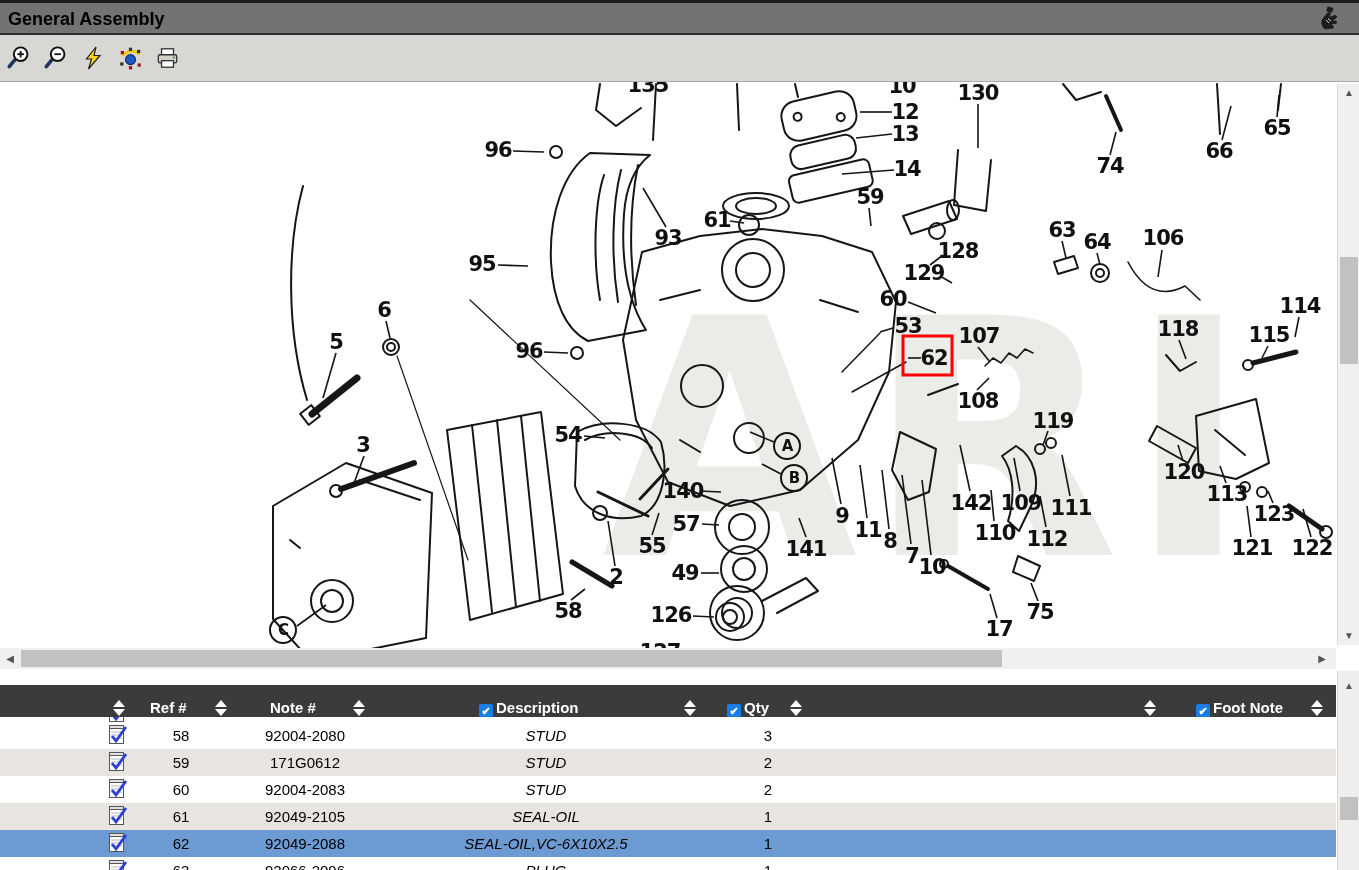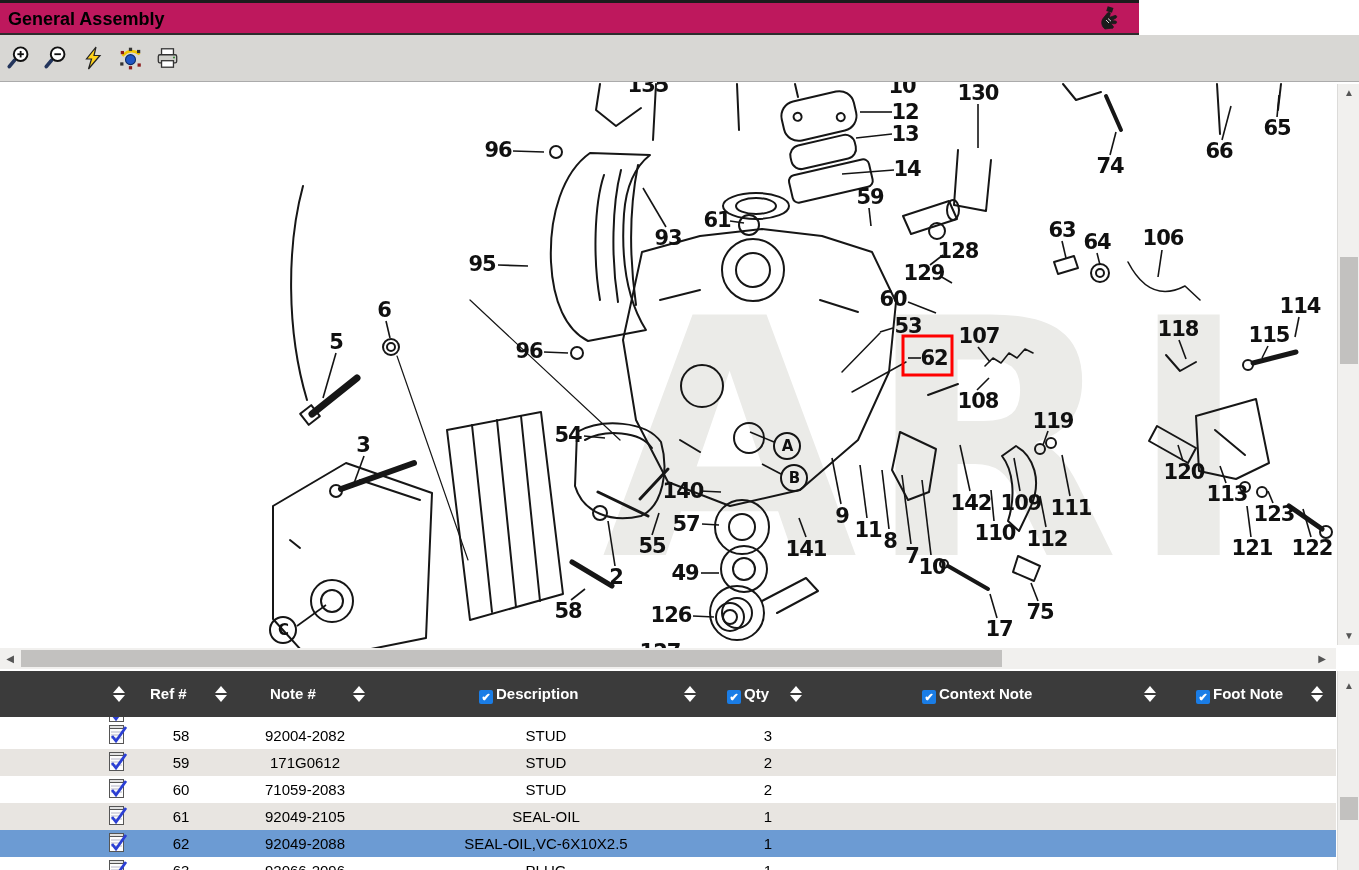--- a/index.html
+++ b/index.html
@@ -1,22 +1,22 @@
 <!DOCTYPE html>
 <html><head>
 <meta charset="utf-8">
 <style>
   * { margin:0; padding:0; box-sizing:border-box; }
   html,body { width:1359px; height:870px; overflow:hidden; background:#fff;
               font-family:"Liberation Sans", sans-serif; }
   body { position:relative; }
 
   
-  .titlebar { position:absolute; top:0; left:0; width:1139px; height:35px;
-              background:#be185d; border-top:3px solid #1c1c1c; border-bottom:2px solid #2d2d2d; }
+  .titlebar { position:absolute; top:0; left:0; width:1359px; height:35px;
+              background:#737373; border-top:3px solid #1c1c1c; border-bottom:2px solid #2d2d2d; }
   .titlebar .title { position:absolute; left:8px; top:3px; line-height:26px;
                      font-size:18px; font-weight:bold; color:#000; }
   .titlebar .hand { position:absolute; right:18px; top:3px; width:24px; height:26px; }
 
   
   .toolbar { position:absolute; top:35px; left:0; width:1359px; height:47px;
              background:#d8d7d4; border-bottom:1px solid #ababab;
              display:flex; align-items:center; gap:9px; padding-left:5px; }
   .tbtn { width:28px; height:28px; display:flex; align-items:center; justify-content:center; }
 
@@ -36,42 +36,42 @@
   .vs-table   { top:671px; height:199px; background:#efeeec; }
   .sb-arrow { position:absolute; left:0; width:22px; height:18px; color:#555;
               font-size:10px; line-height:18px; text-align:center; }
   .sb-thumb { position:absolute; left:2px; width:18px; background:#c2c1bf; }
   .hscroll { position:absolute; top:648px; left:0; width:1336px; height:21px; background:#f1f0ee; }
   .hs-arrow { position:absolute; top:0; width:20px; height:21px; color:#555;
               font-size:10px; line-height:21px; text-align:center; }
   .hs-thumb { position:absolute; top:2px; left:21px; width:981px; height:17px; background:#c2c1bf; }
 
   
-  .theader { position:absolute; top:671px; left:0; width:1336px; height:46px;
+  .theader { position:absolute; top:685px; left:0; width:1336px; height:46px;
              background:#3b3b3b; color:#fff; font-size:15px; font-weight:bold; }
   .hcell { position:absolute; top:0; height:46px; line-height:46px; white-space:nowrap; }
   .sort { position:absolute; top:15px; display:inline-block; cursor:pointer; }
   .sort i { display:block; width:0; height:0; border-left:6px solid transparent;
             border-right:6px solid transparent; }
   .sort .tu { border-bottom:7px solid #fff; margin-bottom:2px; }
   .sort .td { border-top:7px solid #fff; }
   .cb { display:inline-block; width:14px; height:14px; background:#1a7de6; border-radius:2px;
         color:#fff; font-size:11px; line-height:14px; text-align:center; vertical-align:-2px;
         margin-right:3px; cursor:pointer; }
 
   
   .tbody { position:absolute; top:717px; left:0; width:1336px; height:153px; overflow:hidden; }
   .row { position:relative; height:27px; font-size:15px; color:#000; background:#fff; }
   .row.partial { height:5px; overflow:hidden; }
   .row.partial .nicon { margin-top:-17px; }
   .cell { position:absolute; top:0; height:27px; line-height:27px; transform:translateX(-50%);
           white-space:nowrap; }
   .c-ref  { left:181px; }
   .c-part { left:305px; }
-  .c-desc { left:546px; }
+  .c-desc { left:546px;font-style:italic; }
   .c-qty  { left:768px; }
   .c-ctx  { left:982px; }
   .c-foot { left:1250px; }
   .nicon { position:absolute; left:106px; top:2px; display:block; width:22px; height:22px;
            cursor:pointer; }
 </style>
 </head>
 <body>
 
 <div class="titlebar">
@@ -391,21 +391,20 @@
   <span class="hcell" style="left:479px"><span class="cb">✔</span><span>Description</span></span>
   <span class="sort" style="left:684px">
       <i class="tu"></i>
       <i class="td"></i>
     </span>
   <span class="hcell" style="left:727px"><span class="cb">✔</span><span>Qty</span></span>
   <span class="sort" style="left:790px">
       <i class="tu"></i>
       <i class="td"></i>
     </span>
-  <span class="hcell" style="left:922px"><span class="cb">✔</span><span>Context Note</span></span>
   <span class="sort" style="left:1144px">
       <i class="tu"></i>
       <i class="td"></i>
     </span>
   <span class="hcell" style="left:1196px"><span class="cb">✔</span><span>Foot Note</span></span>
   <span class="sort" style="left:1311px">
       <i class="tu"></i>
       <i class="td"></i>
     </span>
 </div>
@@ -424,21 +423,21 @@
     <div class="row">
       <span class="nicon"><svg width="22" height="21" viewBox="0 0 22 21">
           <rect x="3.5" y="1.5" width="14" height="18" fill="#fdfdfd" stroke="#555"></rect>
           <rect x="3.5" y="1.5" width="14" height="3" fill="#e0e0e0" stroke="#555"></rect>
           <line x1="5" y1="8" x2="16" y2="8" stroke="#b5b5c8"></line>
           <line x1="5" y1="11" x2="16" y2="11" stroke="#b5b5c8"></line>
           <line x1="5" y1="14" x2="16" y2="14" stroke="#b5b5c8"></line>
           <path d="M6 12 L10 17 L20 3" stroke="#2b3fd4" stroke-width="2.8" fill="none"></path>
         </svg></span>
       <span class="cell c-ref">58</span>
-      <span class="cell c-part">92004-2082</span>
+      <span class="cell c-part">92004-2080</span>
       <span class="cell c-desc">STUD</span>
       <span class="cell c-qty">3</span>
       <span class="cell c-ctx"></span>
       <span class="cell c-foot"></span>
     </div>
     <div class="row" style="background: rgb(232, 229, 225);">
       <span class="nicon"><svg width="22" height="21" viewBox="0 0 22 21">
           <rect x="3.5" y="1.5" width="14" height="18" fill="#fdfdfd" stroke="#555"></rect>
           <rect x="3.5" y="1.5" width="14" height="3" fill="#e0e0e0" stroke="#555"></rect>
           <line x1="5" y1="8" x2="16" y2="8" stroke="#b5b5c8"></line>
@@ -456,21 +455,21 @@
     <div class="row">
       <span class="nicon"><svg width="22" height="21" viewBox="0 0 22 21">
           <rect x="3.5" y="1.5" width="14" height="18" fill="#fdfdfd" stroke="#555"></rect>
           <rect x="3.5" y="1.5" width="14" height="3" fill="#e0e0e0" stroke="#555"></rect>
           <line x1="5" y1="8" x2="16" y2="8" stroke="#b5b5c8"></line>
           <line x1="5" y1="11" x2="16" y2="11" stroke="#b5b5c8"></line>
           <line x1="5" y1="14" x2="16" y2="14" stroke="#b5b5c8"></line>
           <path d="M6 12 L10 17 L20 3" stroke="#2b3fd4" stroke-width="2.8" fill="none"></path>
         </svg></span>
       <span class="cell c-ref">60</span>
-      <span class="cell c-part">71059-2083</span>
+      <span class="cell c-part">92004-2083</span>
       <span class="cell c-desc">STUD</span>
       <span class="cell c-qty">2</span>
       <span class="cell c-ctx"></span>
       <span class="cell c-foot"></span>
     </div>
     <div class="row" style="background: rgb(232, 229, 225);">
       <span class="nicon"><svg width="22" height="21" viewBox="0 0 22 21">
           <rect x="3.5" y="1.5" width="14" height="18" fill="#fdfdfd" stroke="#555"></rect>
           <rect x="3.5" y="1.5" width="14" height="3" fill="#e0e0e0" stroke="#555"></rect>
           <line x1="5" y1="8" x2="16" y2="8" stroke="#b5b5c8"></line>

